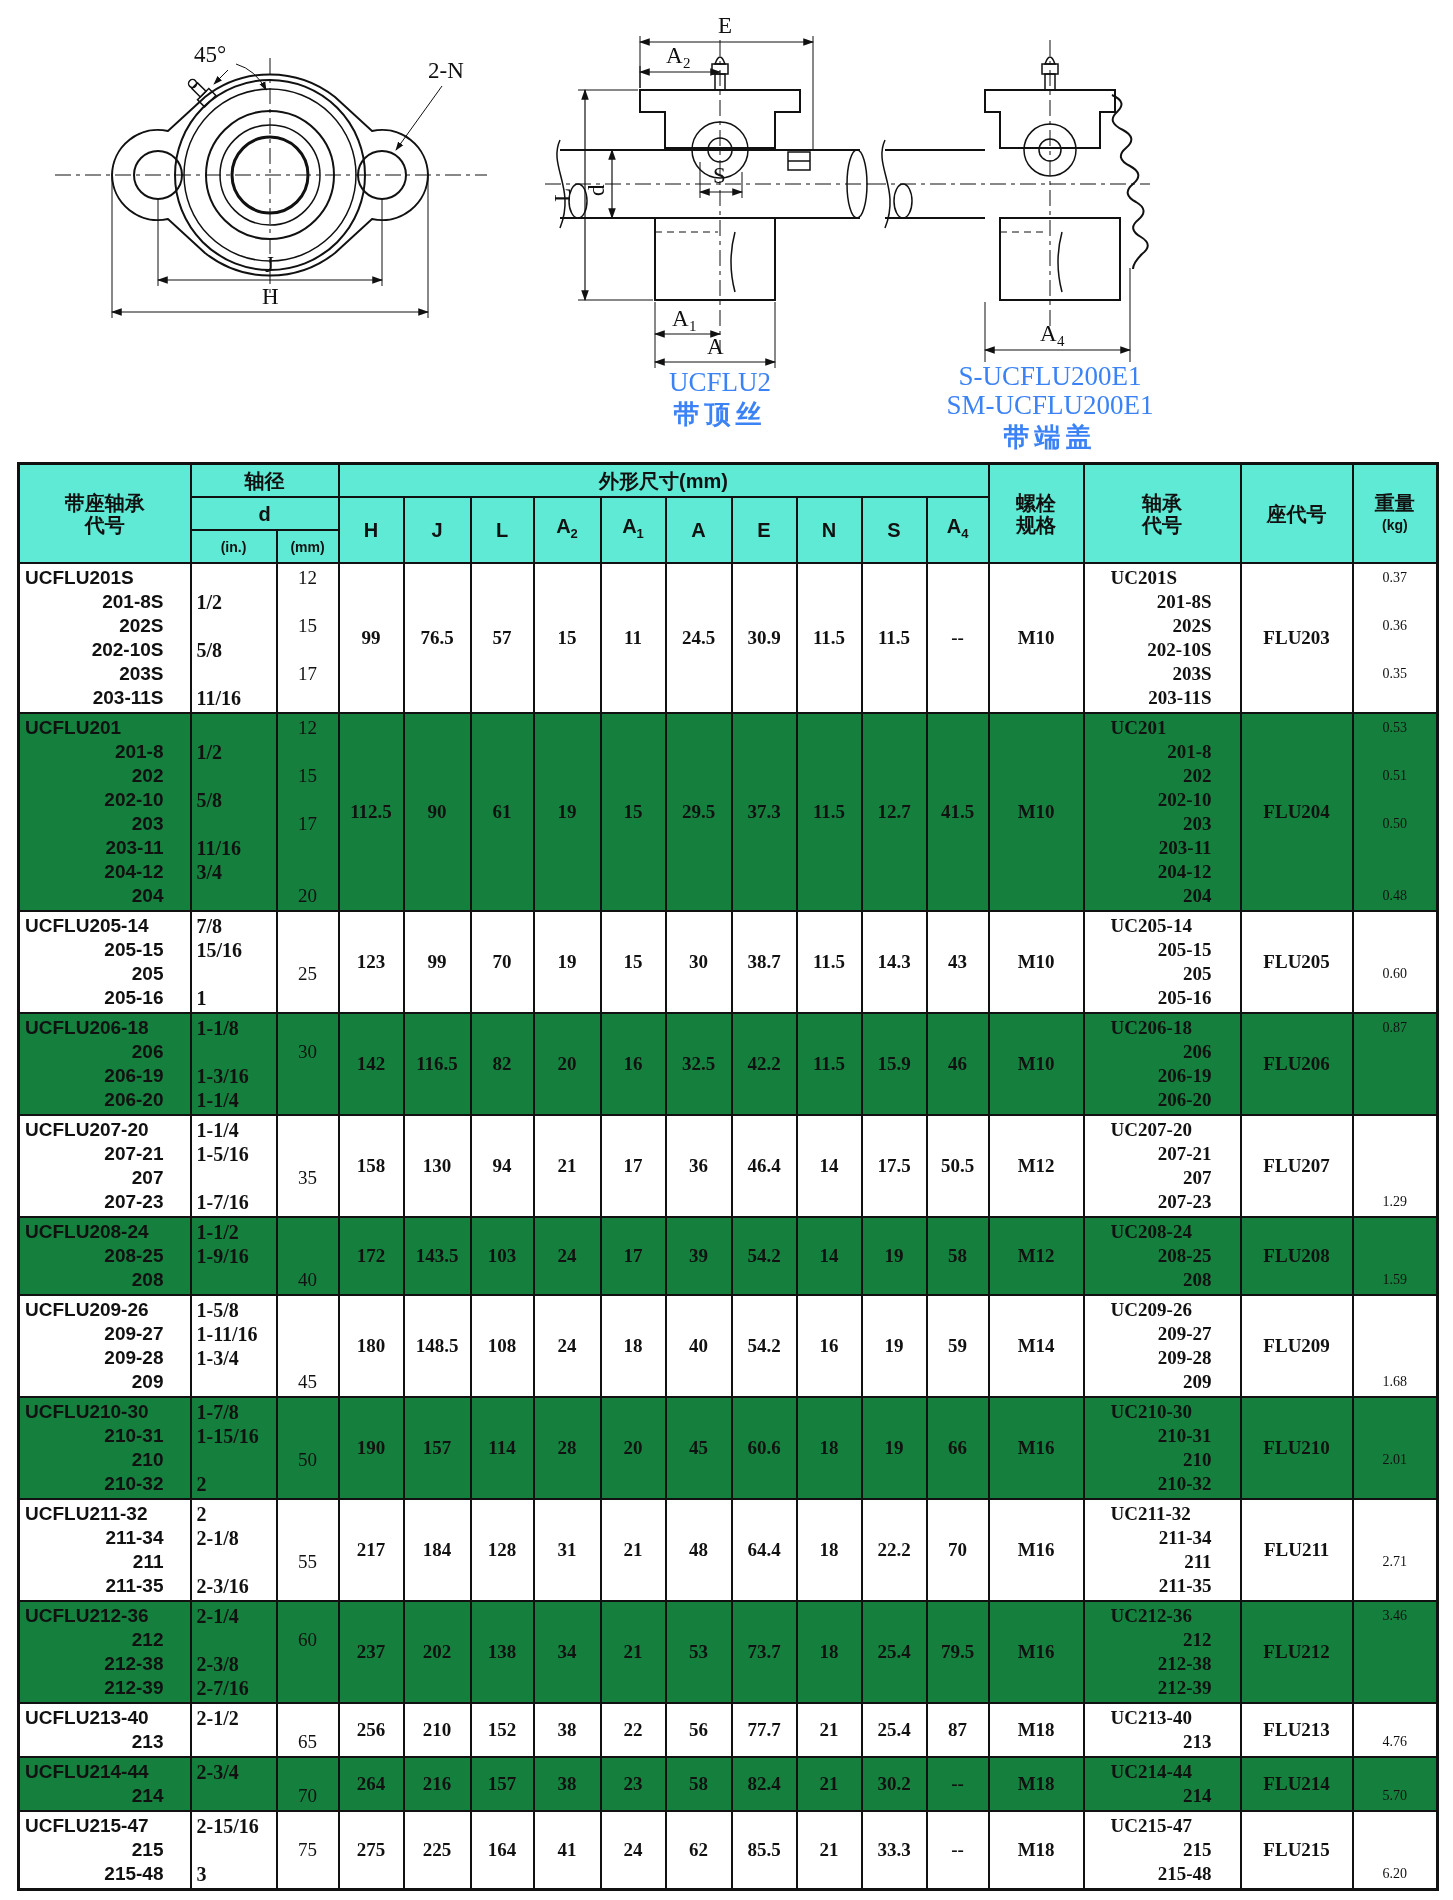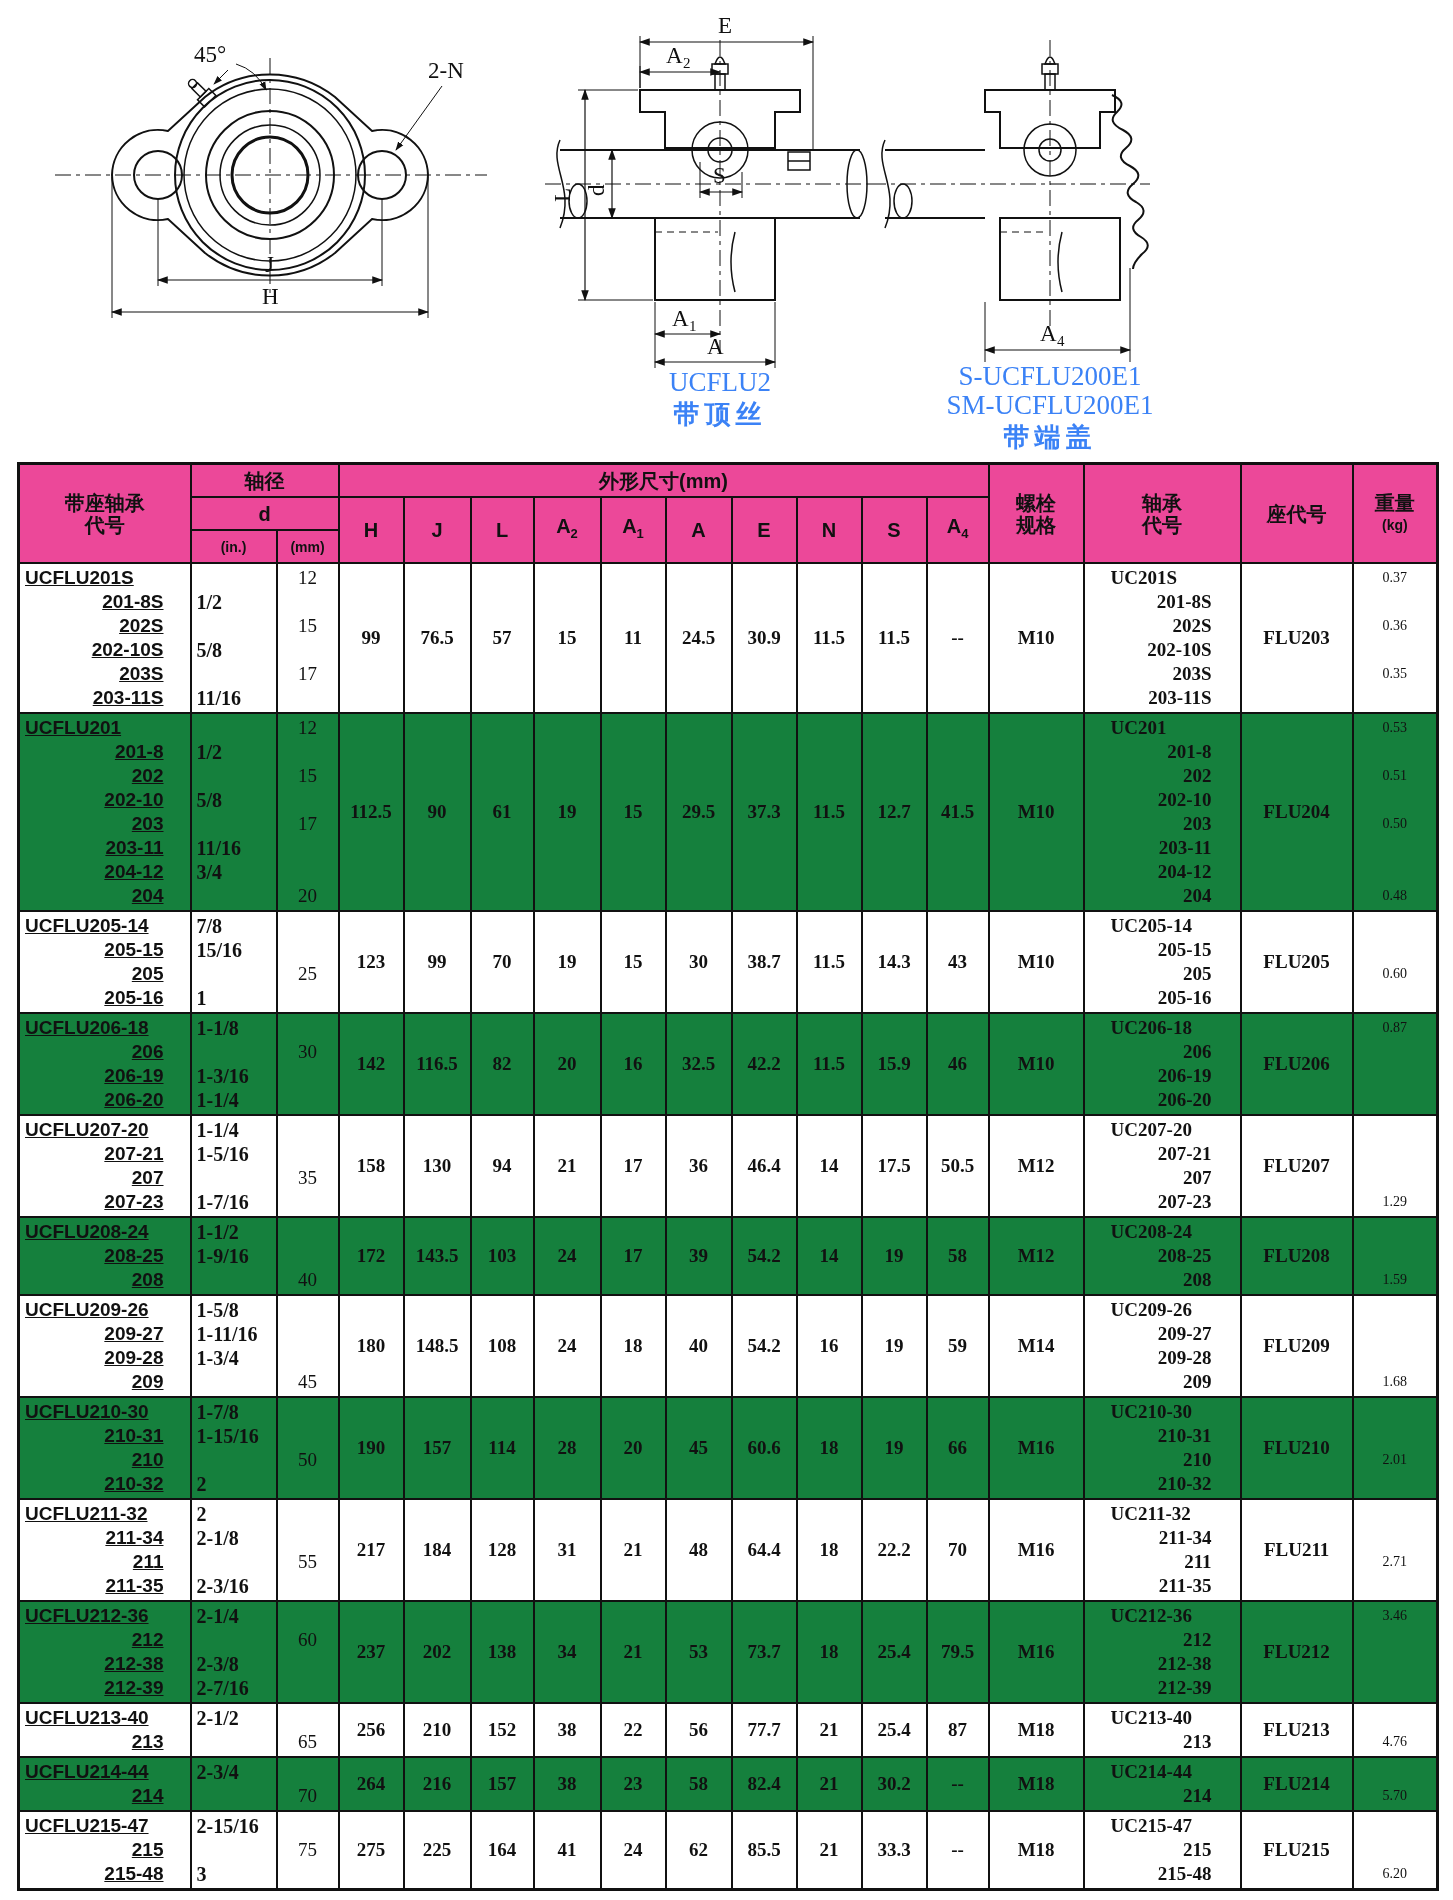--- a/index.html
+++ b/index.html
@@ -19,31 +19,31 @@
   .dimtext{font-family:"Liberation Serif",serif;font-size:23px;fill:#111;}
   .dimsub{font-family:"Liberation Serif",serif;font-size:15px;fill:#111;}
   .caption{position:absolute;text-align:center;color:#3b82f6;}
   .cap-model{font-family:"Liberation Serif",serif;font-size:27px;line-height:29px;white-space:nowrap;}
   .cap-desc{font-family:"Liberation Sans",sans-serif;font-weight:bold;font-size:26px;line-height:30px;letter-spacing:5px;margin-top:2px;white-space:nowrap;}
   
   .table-wrap{margin:0 14px 0 17px;}
   table{border-collapse:collapse;table-layout:fixed;width:1419px;border:3px solid #111;}
   th,td{border:2px solid #111;padding:0;vertical-align:middle;}
   thead th{
-    background:#ec4899;font-family:"Liberation Sans",sans-serif;font-weight:bold;
+    background:#5eead4;font-family:"Liberation Sans",sans-serif;font-weight:bold;
     font-size:20px;text-align:center;height:31px;line-height:22px;
   }
   thead .unit{font-size:14px;}
   sub{font-size:13px;}
   tbody tr{background:#ffffff;}
   tbody tr.shade{background:#15803d;}
   td{padding:2px 0;}
   .stack{width:100%;}
   .line{height:24px;line-height:24px;white-space:nowrap;}
-  .codes-stack .line{font-family:"Liberation Sans",sans-serif;font-weight:bold;font-size:19px;text-align:right;padding-right:26px;text-decoration:underline;}
+  .codes-stack .line{font-family:"Liberation Sans",sans-serif;font-weight:bold;font-size:19px;text-align:right;padding-right:26px;}
   .codes-stack .line.first{text-align:left;padding-left:5px;padding-right:0;}
   .ins-stack .line{font-family:"Liberation Serif",serif;font-weight:bold;font-size:20px;text-align:left;padding-left:5px;}
   .mms-stack .line{font-family:"Liberation Serif",serif;font-weight:normal;font-size:19px;text-align:center;}
   .bearings-stack .line{font-family:"Liberation Serif",serif;font-weight:bold;font-size:19px;text-align:right;padding-right:28px;}
   .bearings-stack .line.first{text-align:left;padding-left:26px;padding-right:16px;}
   .wts-stack .line{font-family:"Liberation Serif",serif;font-weight:normal;font-size:14px;text-align:center;}
   .num{font-family:"Liberation Serif",serif;font-weight:bold;font-size:19px;text-align:center;}
 </style>
 </head>
 <body>

